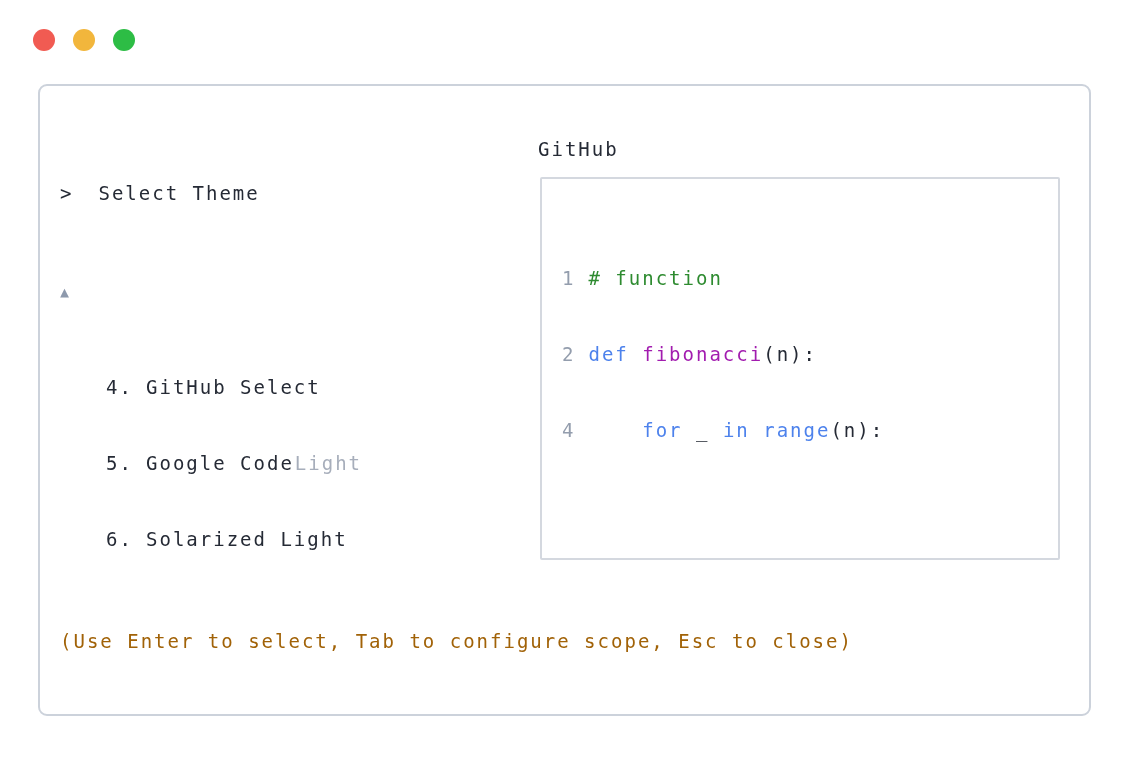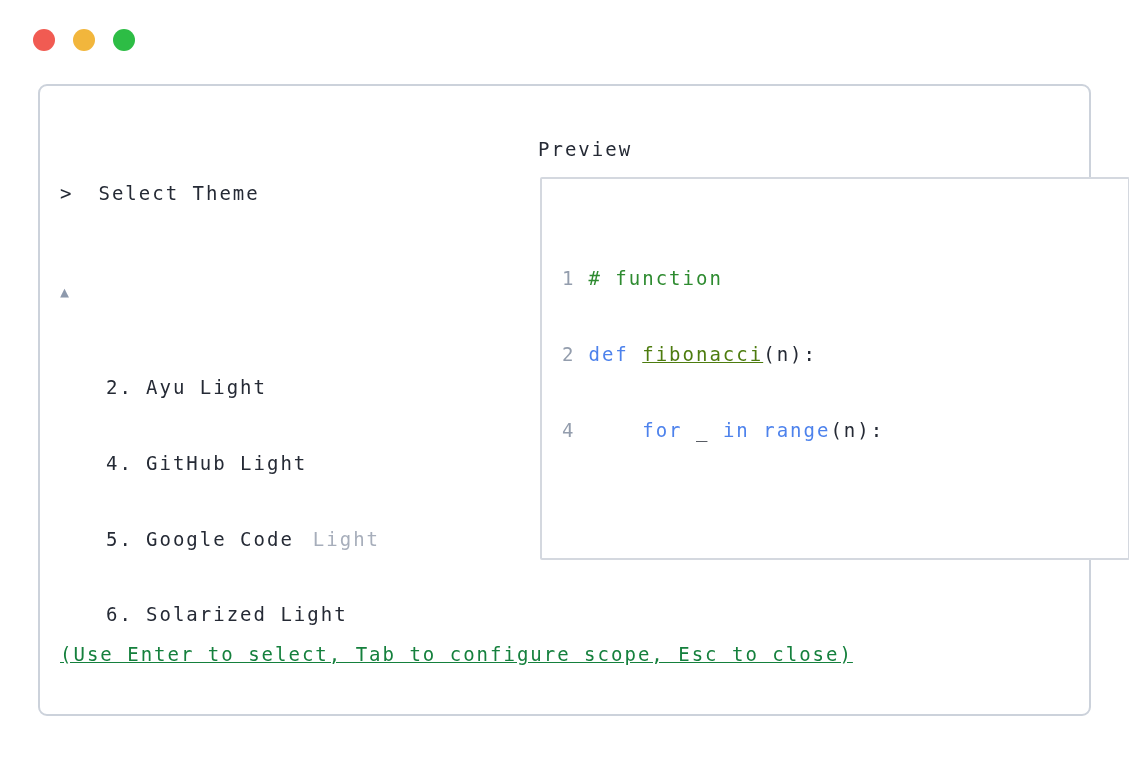--- a/index.html
+++ b/index.html
@@ -31,74 +31,73 @@
   .promptline { line-height: 30px; }
   .gapL { margin-left: 25px; }
   .arrowline { line-height: 32px; height: 32px; }
   .arrow { font-size: 15px; letter-spacing: 0; }
   .arrow-up { color: #8d99ac; }
   .trow { line-height: 31.8px; height: 31.8px; white-space: pre; cursor: default; }
   .bcol { display: inline-block; width: 32px; }
   .dot { color: #25ab43; font-size: 17px; letter-spacing: 0; }
   .num { display: inline-block; width: 41px; text-align: right; margin-right: 13px; }
   .sfx { color: #a7aebb; }
-  .sfx:not(:empty) { margin-left: 19px; }
+  .sfx:not(:empty) { margin-left: 1px; }
   .trow.sel, .trow.sel .num { color: #3da55a; }
 
-  .hint { position: absolute; left: 20px; top: 555px; line-height: 26px; color: #15803d; white-space: pre; text-decoration: underline; }
+  .hint { position: absolute; left: 20px; top: 542px; line-height: 26px; color: #a16207; white-space: pre; }
 
   
   .pv-title { position: absolute; left: 498px; top: 48px; line-height: 30px; }
   .pv-box {
     position: absolute; left: 500px; top: 91px;
-    width: 590px; height: 383px;
+    width: 520px; height: 383px;
     border: 2px solid #d4d8df; border-radius: 2px;
     background: #ffffff; overflow: hidden;
   }
   .code { position: absolute; left: 20px; top: 40px; white-space: pre; }
   .cl { line-height: 31.8px; height: 31.8px; white-space: pre; }
   .ln { color: #939dad; margin-right: 13px; }
   .c-pl { color: #252a35; }
   .c-kw { color: #4d82ec; margin-top: 33px; }
   .c-cm { color: #2e8b30; }
-  .c-rd { color: #4d7c0f; text-decoration: underline; }
+  .c-rd { color: #a21caf; }
 </style>
 </head>
 <body>
 
 <div class="traffic">
   <div class="tl tl-red"></div>
   <div class="tl tl-yellow"></div>
   <div class="tl tl-green"></div>
 </div>
 
 <div class="frame mono">
 
   <div class="leftcol">
     <div class="promptline"><span>&gt;</span><span class="gapL">Select Theme</span></div>
 
     <div class="arrowline"><span class="arrow arrow-up">▲</span></div>
 
-    <div class="trow"><span class="bcol"><span class="dot"></span></span><span class="num">2.</span><span>Ayu Light</span><span class="sfx"></span></div>
-    <div class="trow"><span class="bcol"><span class="dot"></span></span><span class="num">4.</span><span>GitHub Light</span><span class="sfx"></span></div>
+    <div class="trow"><span class="bcol"><span class="dot"></span></span><span class="num">4.</span><span>GitHub Select</span><span class="sfx"></span></div>
     <div class="trow"><span class="bcol"><span class="dot"></span></span><span class="num">5.</span><span>Google Code</span><span class="sfx">Light</span></div>
     <div class="trow"><span class="bcol"><span class="dot"></span></span><span class="num">6.</span><span>Solarized Light</span><span class="sfx"></span></div>
     
     
     
     
     
     
 
     
   </div>
 
   <div class="hint">(Use Enter to select, Tab to configure scope, Esc to close)</div>
 
-  <div class="pv-title">Preview</div>
+  <div class="pv-title">GitHub</div>
 
   <div class="pv-box">
     <div class="code">
       <div class="cl"><span class="ln">1</span><span class="c-cm"># function</span></div>
       <div class="cl"><span class="ln">2</span><span class="c-kw">def</span><span class="c-pl"> </span><span class="c-rd">fibonacci</span><span class="c-pl">(n):</span></div>
       <div class="cl"><span class="ln">4</span><span class="c-pl">    </span><span class="c-kw">for</span><span class="c-pl"> _ </span><span class="c-kw">in</span><span class="c-pl"> </span><span class="c-kw">range</span><span class="c-pl">(n):</span></div>
       
       
 
       

